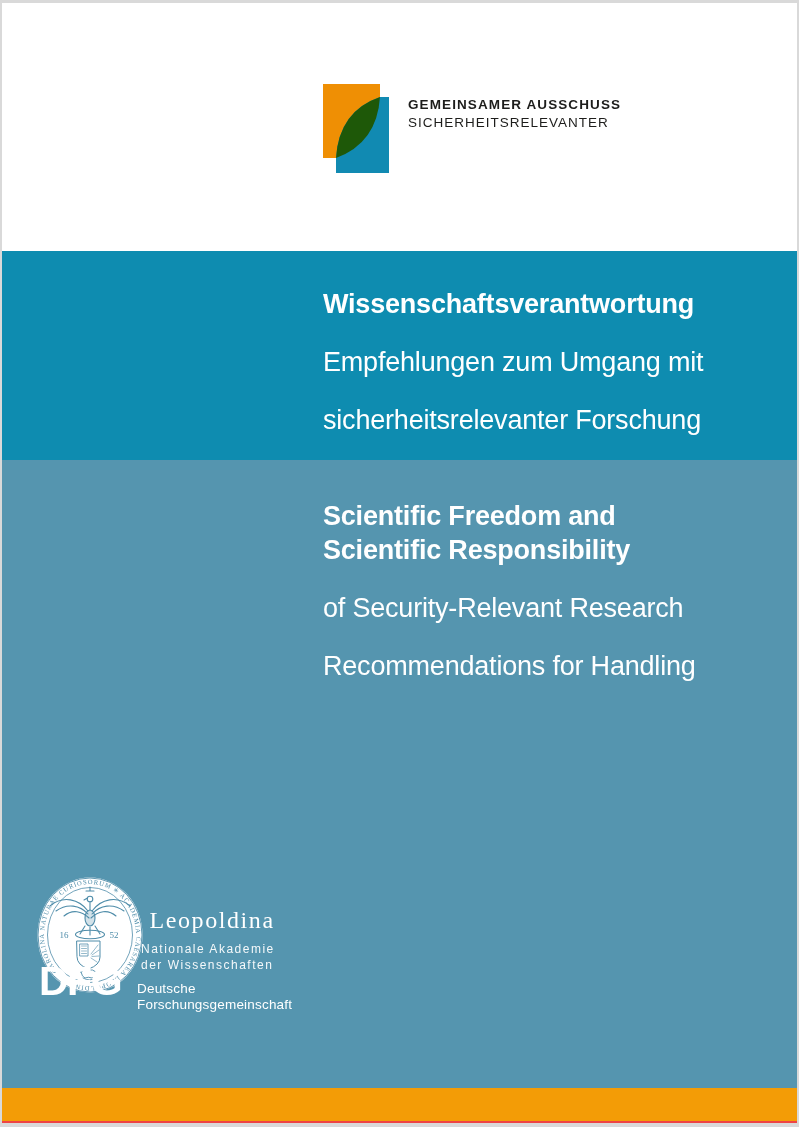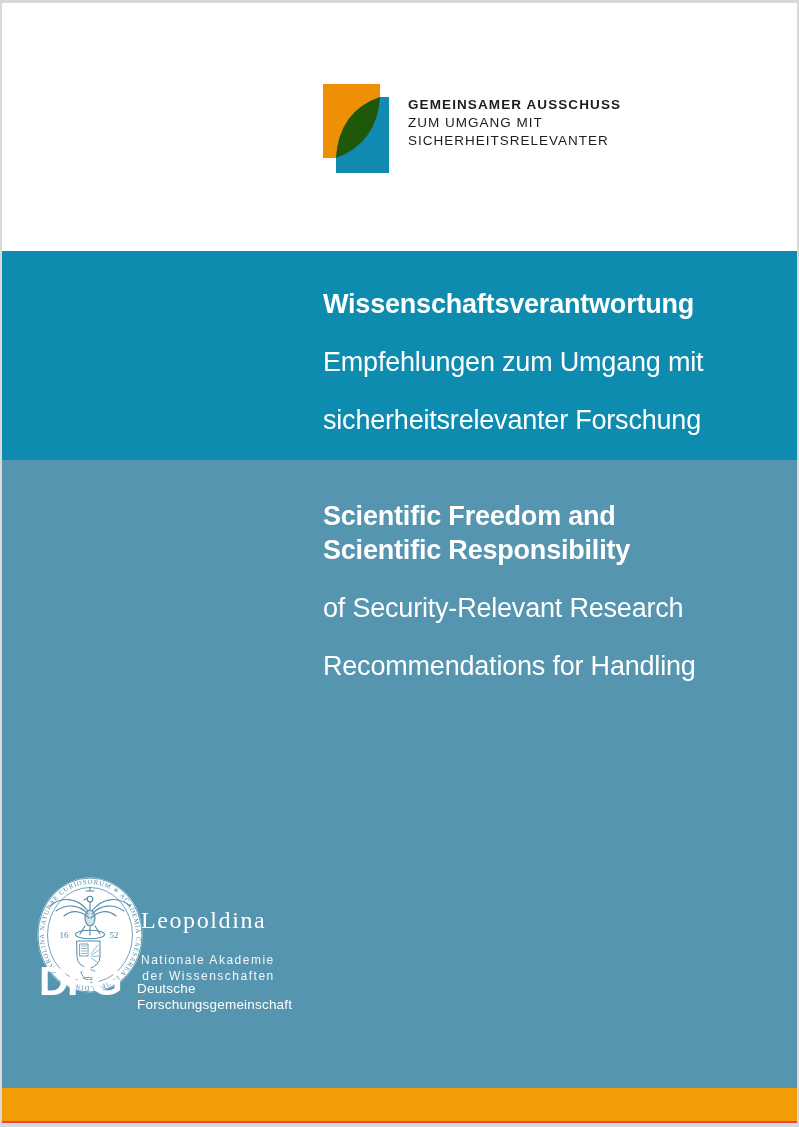--- a/index.html
+++ b/index.html
@@ -39,25 +39,25 @@
   .title-de { top:284px; }
   .title-en { top:496px; }
   .title .bold { font-weight:700; display:block; }
   .title .reg  { font-weight:400; display:block;margin-top:24px; }
 
   
   .leo-seal { position:absolute; left:35px; top:874px; width:106px; height:116px; }
   .leo-text { position:absolute; left:139px; top:903px; color:#ffffff; }
   .leo-wordmark {
     font-family:"Liberation Serif", serif;
-    font-size:24px; letter-spacing:1.6px; line-height:28px;
+    font-size:24px; letter-spacing:1.6px; line-height:28px;text-align:right;
   }
   .leo-sub {
     font-size:12px; letter-spacing:1.5px; line-height:15.5px;
-    margin-top:19px; color:rgba(255,255,255,0.94);text-align:right;
+    margin-top:8px; color:rgba(255,255,255,0.94);
   }
 
   
   .dfg-acronym {
     position:absolute; left:37px; top:958px;
     font-family:Liberation Sans, sans-serif;
     font-weight:bold; font-size:41px; line-height:41px;
     letter-spacing:-1.5px; color:#ffffff;
   }
   .dfg-name {
@@ -77,21 +77,20 @@
   <div class="band band-orange"></div>
 
   <svg class="committee-mark" viewBox="0 0 66 89" xmlns="http://www.w3.org/2000/svg" aria-hidden="true">
     <rect x="13" y="13" width="53" height="76" fill="#118AB2"></rect>
     <path d="M0,0 L57,0 L57,13 Q16,27 13,74 L0,74 Z" fill="#EF8F04"></path>
     <path d="M13,74 Q16,27 57,13 Q54,59 13,74 Z" fill="#1E5808"></path>
   </svg>
 
   <div class="committee-text">
     <div class="l-bold">GEMEINSAMER AUSSCHUSS</div>
-    <div>ZUM UMGANG MIT</div>
     <div>SICHERHEITSRELEVANTER</div>
   </div>
 
   <div class="title title-de">
     <span class="bold">Wissenschaftsverantwortung</span>
     <span class="reg">Empfehlungen zum Umgang mit</span>
     <span class="reg">sicherheitsrelevanter Forschung</span>
   </div>
 
   <div class="title title-en">

